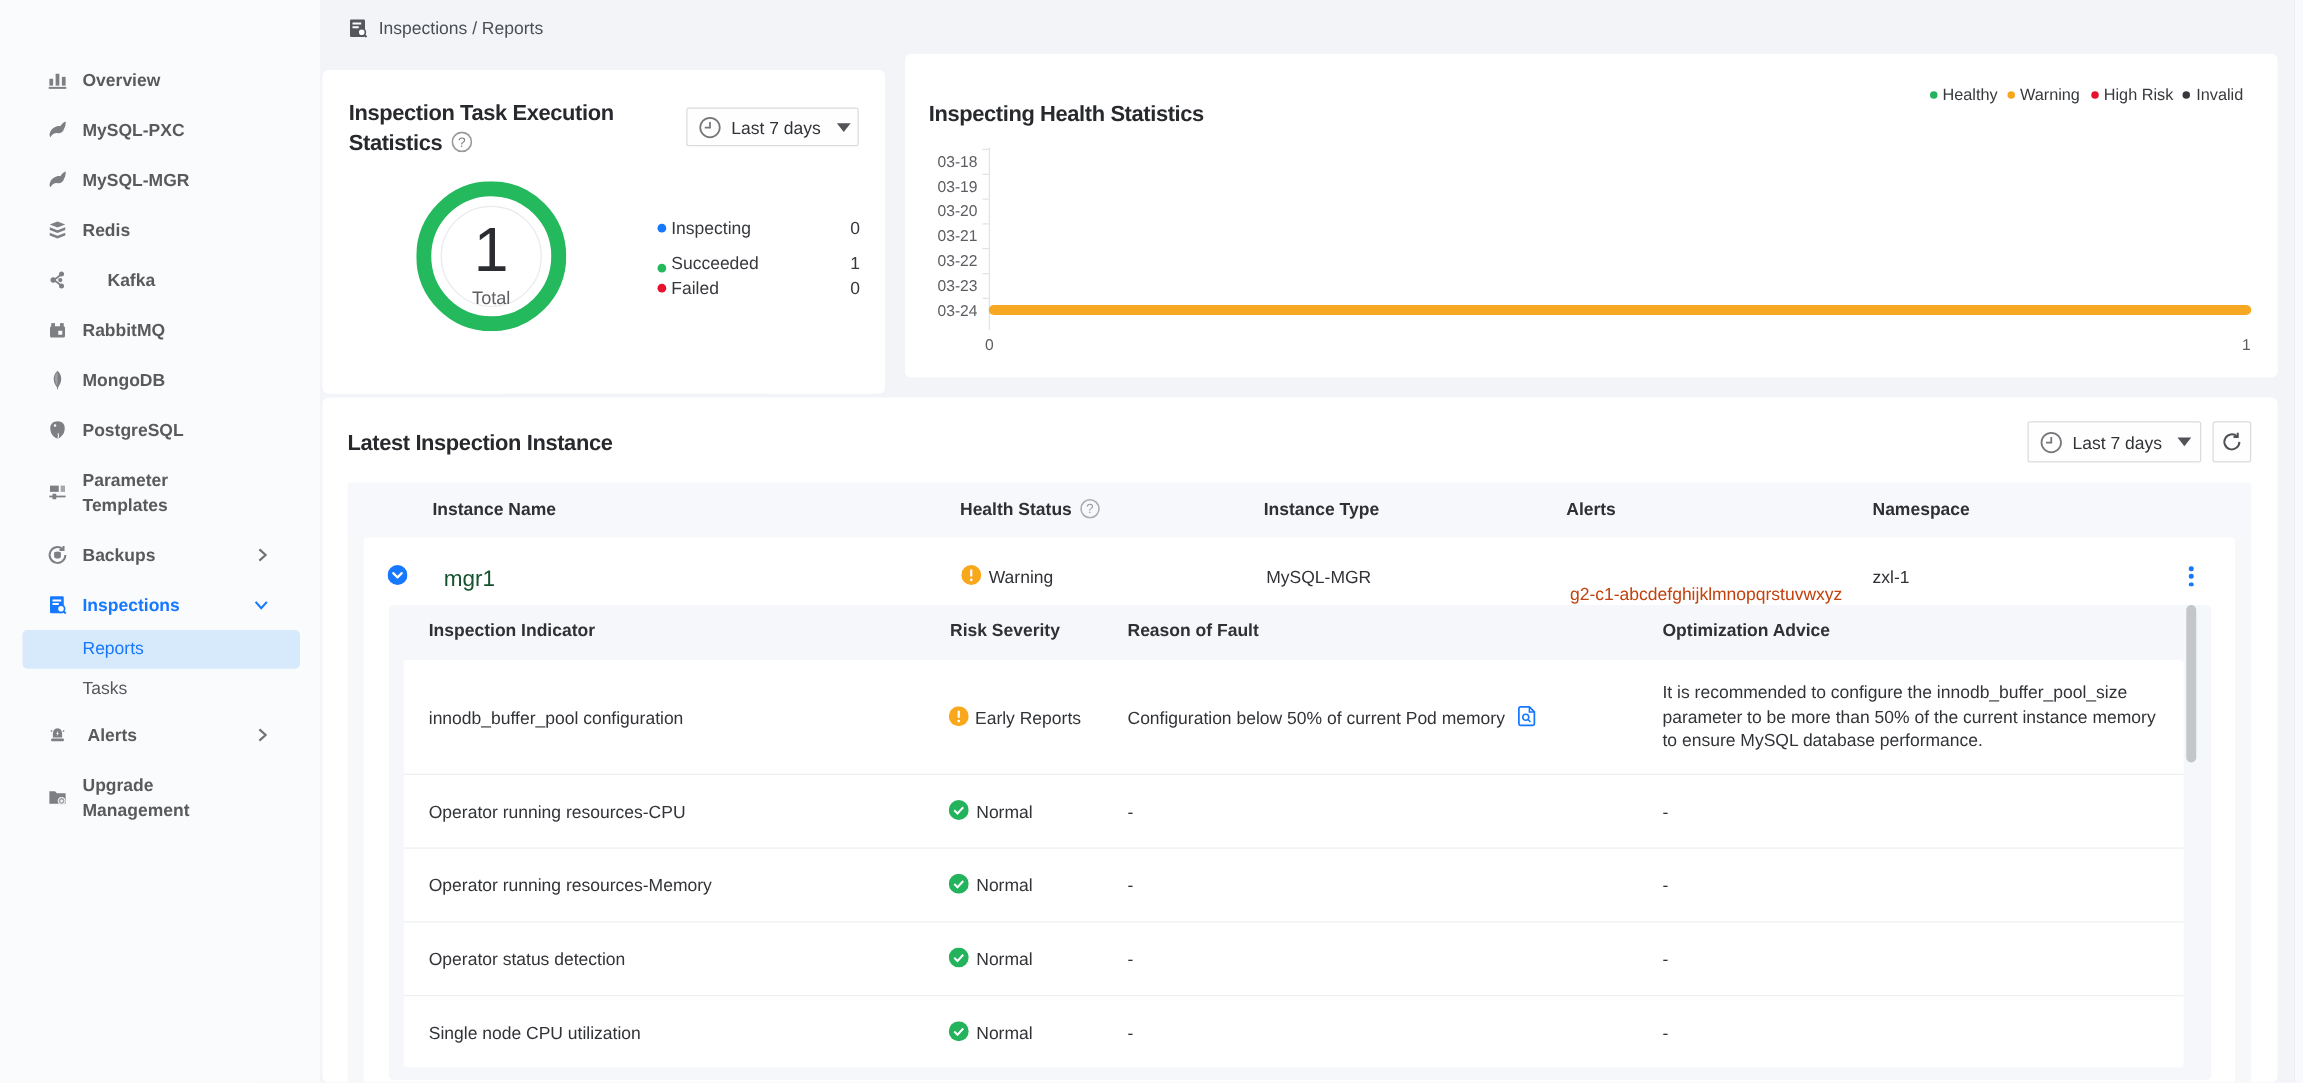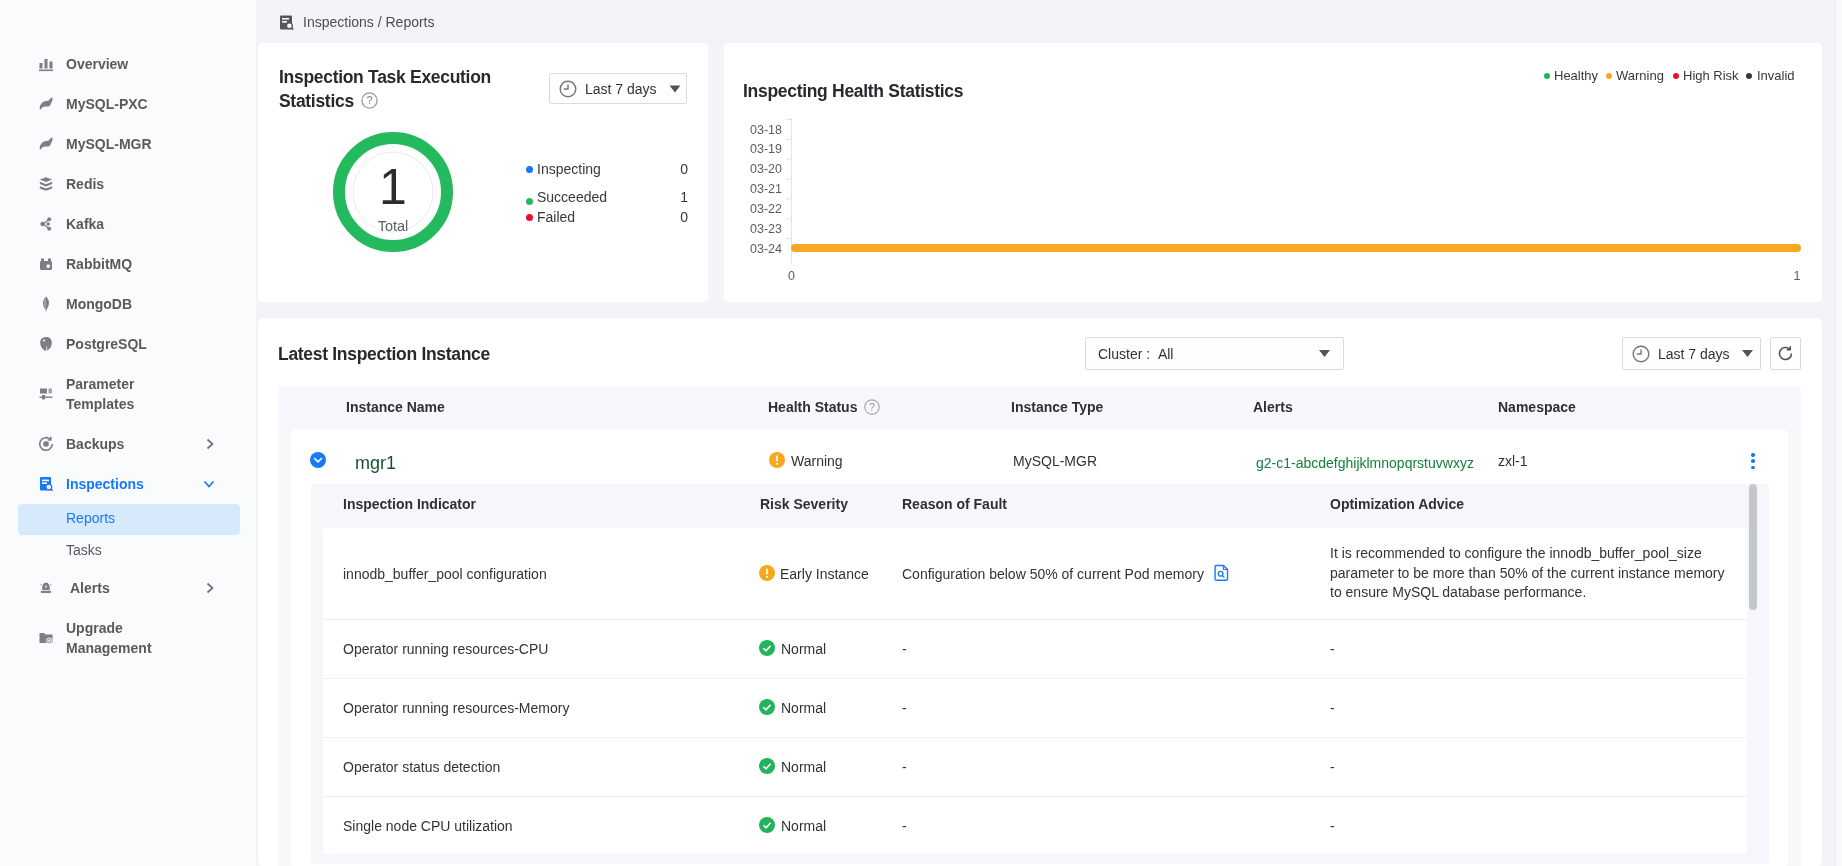--- a/index.html
+++ b/index.html
@@ -37,21 +37,21 @@
     <span style="margin-left:12px;">MySQL-MGR</span>
   </div>
   <div class="abs cy" style="left:38px;top:172px;height:24px;">
     <svg width="16" height="16" viewBox="0 0 16 16" fill="#7d7f83">
       <path d="M8 1.2 L14.2 3.6 L8 6 L1.8 3.6 Z"></path>
       <path d="M1.8 5.8 L8 8.2 L14.2 5.8 L14.2 8 L8 10.4 L1.8 8 Z"></path>
       <path d="M1.8 10.2 L8 12.6 L14.2 10.2 L14.2 12.4 L8 14.8 L1.8 12.4 Z"></path>
     </svg>
     <span style="margin-left:12px;">Redis</span>
   </div>
-  <div class="abs cy" style="left:38px;top:212px;height:24px;">
+  <div class="abs cy" style="left:38px;top:212px;height:24px;gap:20px;">
     <svg width="16" height="16" viewBox="0 0 16 16">
       <g stroke="#7d7f83" stroke-width="1.3">
           <line x1="5.2" y1="8" x2="11" y2="3.6"></line>
           <line x1="5.2" y1="8" x2="11" y2="12.4"></line>
         </g>
       <g fill="#7d7f83">
           <circle cx="4.6" cy="8" r="2.2"></circle>
           <circle cx="11.2" cy="3.2" r="2"></circle>
           <circle cx="11.2" cy="12.8" r="2"></circle>
           <circle cx="10.2" cy="8" r="1.7"></circle>
@@ -146,21 +146,21 @@
   <svg width="17" height="17" viewBox="0 0 17 17">
     <path d="M3 1.5 h10 a1 1 0 0 1 1 1 v12 a1 1 0 0 1 -1 1 h-10 a1 1 0 0 1 -1 -1 v-12 a1 1 0 0 1 1-1 Z" fill="#55575c"></path>
     <rect x="4" y="4" width="7" height="1.6" fill="#fff"></rect>
     <rect x="4" y="7" width="5" height="1.6" fill="#fff"></rect>
     <circle cx="11.4" cy="11.8" r="2.9" fill="#fff" stroke="#55575c" stroke-width="1.3"></circle>
     <line x1="13.5" y1="13.9" x2="15.2" y2="15.6" stroke="#55575c" stroke-width="1.5"></line>
   </svg>
   <span style="margin-left:8px;font-size:14px;color:#4b4e52;">Inspections / Reports</span>
 </div>
 
-<div class="card" style="left:258px;top:43px;width:450px;height:259px;">
+<div class="card" style="left:258px;top:56px;width:450px;height:259px;">
   <div class="abs" style="left:21px;top:22px;width:300px;font-size:17.5px;letter-spacing:-0.3px;line-height:24px;font-weight:bold;color:#27292d;">Inspection Task Execution<br>Statistics</div>
   <svg class="abs" style="left:103px;top:49px;" width="17" height="17" viewBox="0 0 17 17">
     <circle cx="8.5" cy="8.5" r="7.6" fill="none" stroke="#97999d" stroke-width="1.3"></circle>
     <text x="8.5" y="12.3" font-size="11" fill="#808387" text-anchor="middle" font-family="Liberation Sans">?</text>
   </svg>
 
   <div class="ctl cy" style="left:291px;top:30px;width:138px;height:31px;">
     <svg style="margin-left:9px;" width="18" height="18" viewBox="0 0 18 18">
       <circle cx="9" cy="9" r="7.8" fill="none" stroke="#74767a" stroke-width="1.4"></circle>
       <path d="M9 4.5 V9 H4.8" fill="none" stroke="#74767a" stroke-width="1.4"></path>
@@ -234,26 +234,20 @@
     </g>
     <rect x="67" y="201" width="1010" height="8" rx="4" fill="#f6a822"></rect>
     <text x="67.5" y="237" font-size="12.5" fill="#5b5d61" text-anchor="middle" font-family="Liberation Sans">0</text>
     <text x="1073" y="237" font-size="12.5" fill="#5b5d61" text-anchor="middle" font-family="Liberation Sans">1</text>
   </svg>
 </div>
 
 <div class="card" style="left:258px;top:318px;width:1564px;height:548px;">
   <div class="abs" style="left:20px;top:26px;font-size:17.5px;letter-spacing:-0.3px;font-weight:bold;color:#27292d;">Latest Inspection Instance</div>
 
-  <div class="ctl cy" style="left:827px;top:19px;width:259px;height:33px;">
-    <span style="margin-left:12px;font-size:14px;color:#303236;">Cluster :&nbsp;&nbsp;All</span>
-    <svg style="margin-left:auto;margin-right:12px;" width="13" height="9" viewBox="0 0 13 9">
-        <path d="M1 1 h11 l-5.5 7 Z" fill="#515357"></path>
-      </svg>
-  </div>
   <div class="ctl cy" style="left:1364px;top:19px;width:139px;height:33px;">
     <svg style="margin-left:9px;" width="18" height="18" viewBox="0 0 18 18">
       <circle cx="9" cy="9" r="7.8" fill="none" stroke="#74767a" stroke-width="1.4"></circle>
       <path d="M9 4.5 V9 H4.8" fill="none" stroke="#74767a" stroke-width="1.4"></path>
     </svg>
     <span style="margin-left:8px;font-size:14px;color:#303236;">Last 7 days</span>
     <svg style="margin-left:11px;" width="13" height="9" viewBox="0 0 13 9">
         <path d="M1 1 h11 l-5.5 7 Z" fill="#515357"></path>
       </svg>
   </div>
@@ -286,21 +280,21 @@
     <path d="M4.6 6.5 L8 9.9 L11.4 6.5" fill="none" stroke="#fff" stroke-width="1.7" stroke-linecap="round" stroke-linejoin="round"></path>
   </svg>
   <span class="abs" style="left:97px;top:135px;font-size:18px;color:#14532d;">mgr1</span>
   <svg class="abs" style="left:511px;top:134px;" width="16" height="16" viewBox="0 0 16 16">
     <circle cx="8" cy="8" r="8" fill="#f9a71b"></circle>
     <rect x="7.1" y="3.4" width="1.8" height="6" rx="0.9" fill="#fff"></rect>
     <circle cx="8" cy="11.8" r="1.1" fill="#fff"></circle>
   </svg>
   <span class="abs" style="left:533px;top:135px;font-size:14px;color:#303236;">Warning</span>
   <span class="abs" style="left:755px;top:135px;font-size:14px;color:#303236;">MySQL-MGR</span>
-  <span class="abs" style="left:998px;top:137px;font-size:14px;color:#15803d;">g2-c1-abcdefghijklmnopqrstuvwxyz</span>
+  <span class="abs" style="left:998px;top:149px;font-size:14px;color:#c2410c;">g2-c1-abcdefghijklmnopqrstuvwxyz</span>
   <span class="abs" style="left:1240px;top:135px;font-size:14px;color:#303236;">zxl-1</span>
   <div class="abs" style="left:1493px;top:135px;width:4px;">
     <div style="width:3.6px;height:3.6px;border-radius:50%;background:#1677ff;margin-bottom:2.8px;"></div>
     <div style="width:3.6px;height:3.6px;border-radius:50%;background:#1677ff;margin-bottom:2.8px;"></div>
     <div style="width:3.6px;height:3.6px;border-radius:50%;background:#1677ff;"></div>
   </div>
 
   <div class="abs" style="left:53px;top:166px;width:1458px;height:380px;background:#f5f7fa;border-radius:4px;"></div>
   <div class="abs" style="left:0;top:166px;width:1564px;font-size:14px;font-weight:bold;color:#2e3033;">
     <span class="abs" style="left:85px;top:12px;">Inspection Indicator</span>
@@ -310,21 +304,21 @@
   </div>
 
   <div class="abs" style="left:65px;top:210px;width:1424px;height:326px;background:#fff;border-radius:3px;font-size:14px;color:#313337;">
 
     <span class="abs" style="left:20px;top:38px;">innodb_buffer_pool configuration</span>
     <svg class="abs" style="left:436px;top:37px;" width="16" height="16" viewBox="0 0 16 16">
       <circle cx="8" cy="8" r="8" fill="#f9a71b"></circle>
       <rect x="7.1" y="3.4" width="1.8" height="6" rx="0.9" fill="#fff"></rect>
       <circle cx="8" cy="11.8" r="1.1" fill="#fff"></circle>
     </svg>
-    <span class="abs" style="left:457px;top:38px;">Early Instance</span>
+    <span class="abs" style="left:457px;top:38px;">Early Reports</span>
     <span class="abs" style="left:579px;top:38px;">Configuration below 50% of current Pod memory</span>
     <svg class="abs" style="left:890px;top:36px;" width="17" height="18" viewBox="0 0 17 18">
       <path d="M3 1.5 h7.5 l4 4 v9.5 a1.2 1.2 0 0 1 -1.2 1.2 h-10 a1.2 1.2 0 0 1 -1.2 -1.2 v-12.3 a1.2 1.2 0 0 1 1.2 -1.2 Z" fill="none" stroke="#1677ff" stroke-width="1.4"></path>
       <path d="M10.5 1.8 v3.7 h3.7" fill="none" stroke="#1677ff" stroke-width="1.2"></path>
       <circle cx="7.6" cy="9.8" r="2.4" fill="none" stroke="#1677ff" stroke-width="1.3"></circle>
       <line x1="9.4" y1="11.6" x2="11.4" y2="13.6" stroke="#1677ff" stroke-width="1.3"></line>
     </svg>
     <div class="abs" style="left:1007px;top:16px;width:400px;line-height:19.6px;">It is recommended to configure the innodb_buffer_pool_size parameter to be more than 50% of the current instance memory to ensure MySQL database performance.</div>
     <div class="abs" style="left:0;top:91px;width:1424px;height:1px;background:#edeff2;"></div>
 

